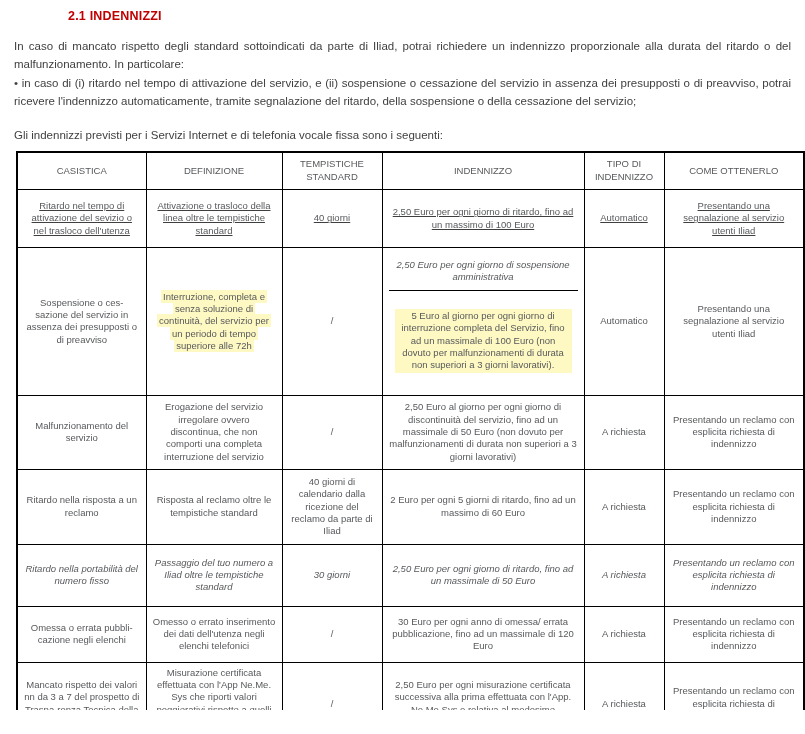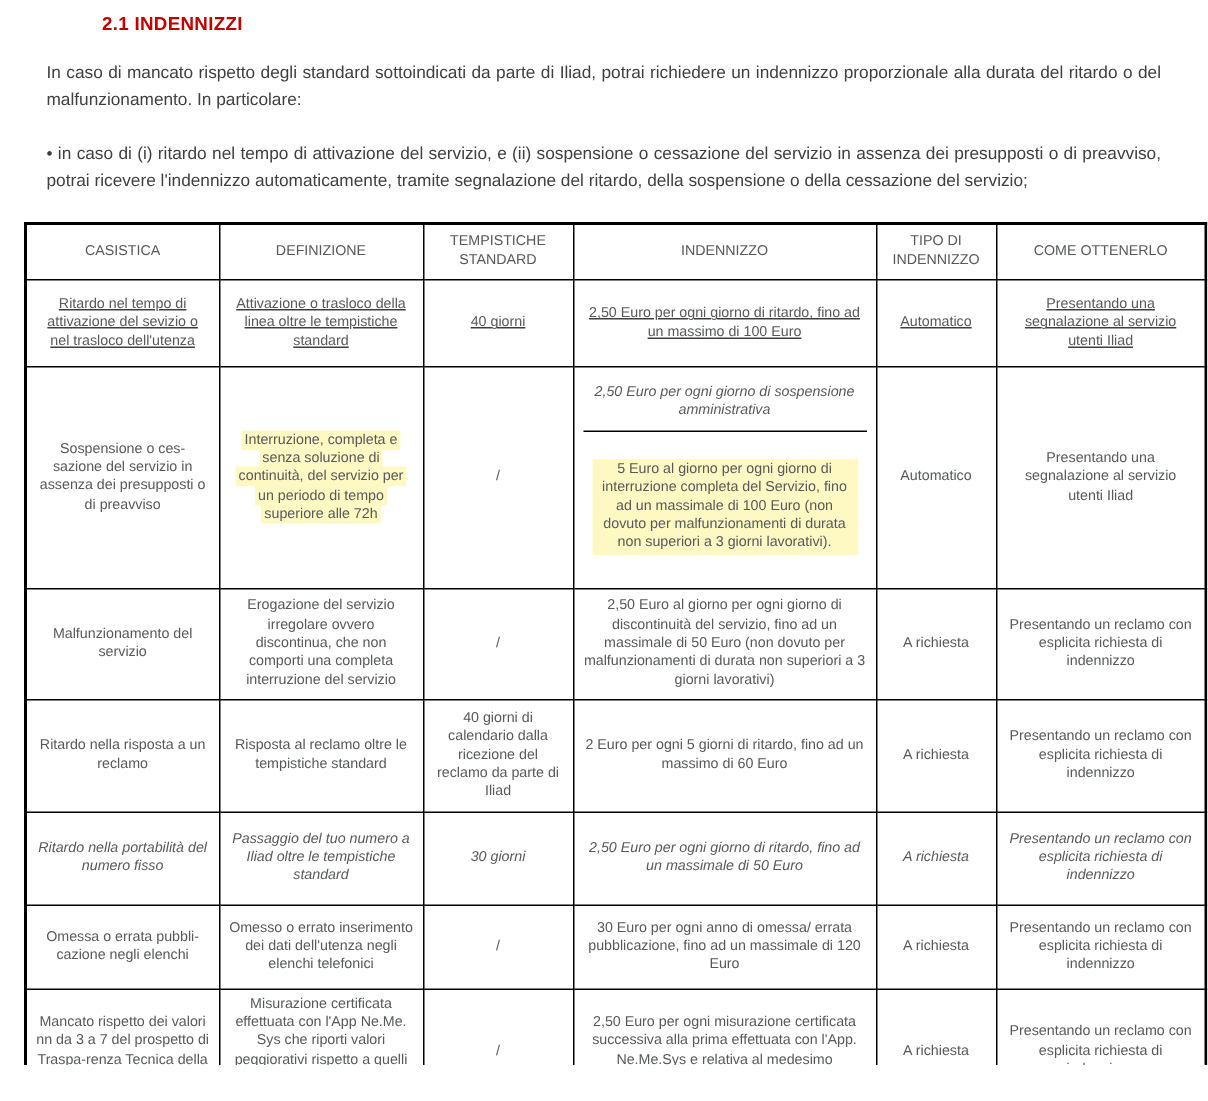--- a/index.html
+++ b/index.html
@@ -19,21 +19,21 @@
     font-weight:bold;
     letter-spacing:0.2px;
   }
   .intro {
     margin:14px 14px 0 14px;
     font-size:11.5px;
     line-height:1.6;
     text-align:justify;
     color:#3f3f3f;
   }
-  .intro p { margin:17px; }
+  .intro p { margin:0; }
   .caption {
     margin:18px 14px 0 14px;
     font-size:11.5px;
     color:#3f3f3f;
   }
   table.indemnity {
     margin:10px 0 0 16px;
     width:787px;
     border-collapse:collapse;
     table-layout:fixed;
@@ -81,20 +81,21 @@
 
 <div class="page">
 
   <h2 class="heading">2.1 INDENNIZZI</h2>
 
   <div class="intro">
     <p>In caso di mancato rispetto degli standard sottoindicati da parte di Iliad, potrai richiedere un indennizzo proporzionale alla durata del ritardo o del malfunzionamento. In particolare:</p>
     <p>• in caso di (i) ritardo nel tempo di attivazione del servizio, e (ii) sospensione o cessazione del servizio in assenza dei presupposti o di preavviso, potrai ricevere l'indennizzo automaticamente, tramite segnalazione del ritardo, della sospensione o della cessazione del servizio;</p>
   </div>
 
+  <p class="caption">Gli indennizzi previsti per i Servizi Internet e di telefonia vocale fissa sono i seguenti:</p>
 
   <table class="indemnity">
     <colgroup>
       <col class="c1">
         <col class="c2">
         <col class="c3">
         <col class="c4">
         <col class="c5">
         <col class="c6">
     </colgroup>

